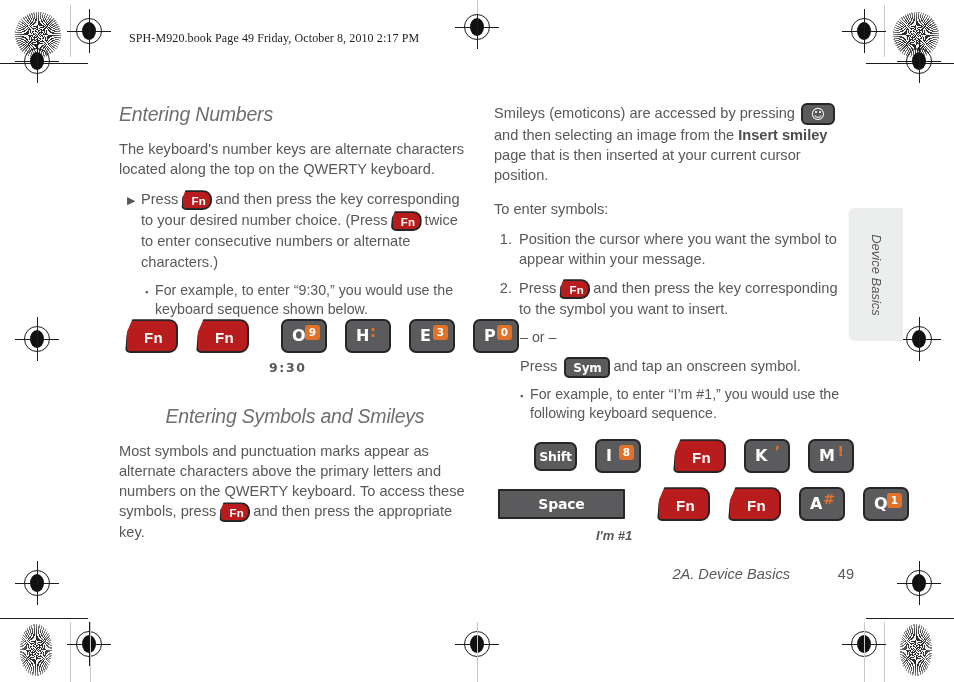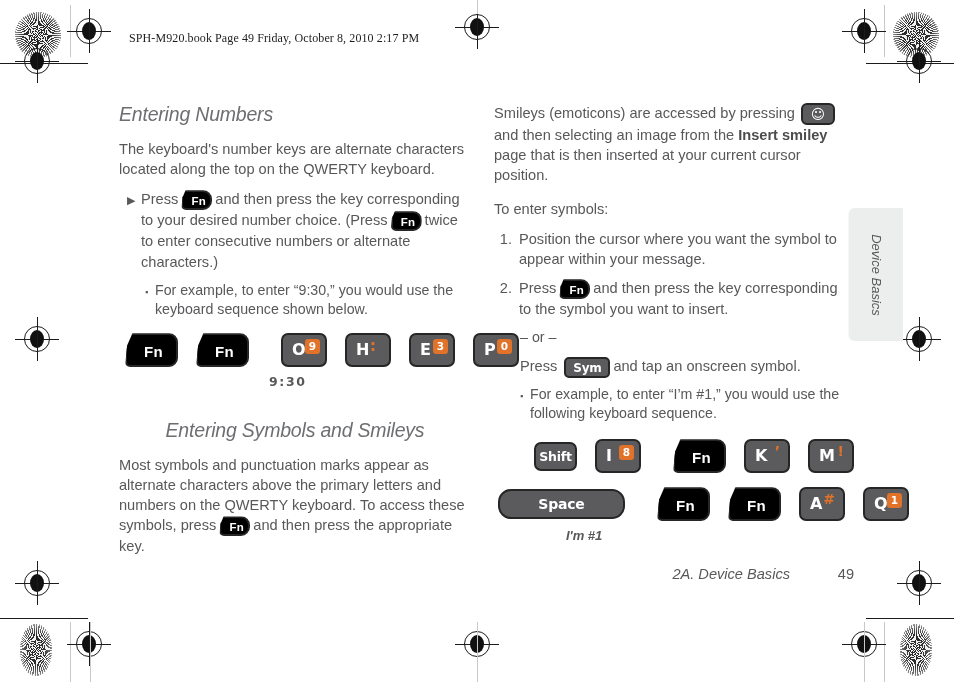--- a/index.html
+++ b/index.html
@@ -144,21 +144,21 @@
   
   .key {
     display: inline-block;
     vertical-align: middle;
     position: relative;
     box-sizing: border-box;
   }
 
   
   .key-fn {
-    background: #000000;
+    background: #b91c1c;
     border: 2px solid #262626;
     color: #ffffff;
     font-weight: bold;
     font-size: 11.5px;
     letter-spacing: .3px;
     text-align: center;
     border-radius: 4px 9px 9px 5px;
     clip-path: polygon(14% 0%, 100% 0%, 100% 100%, 0% 100%, 4% 36%);
   }
   .key-fn .glyph { position: relative; top: .5px; left: 2px; }
@@ -196,21 +196,21 @@
   }
   .key-smiley {
     width: 34px; height: 22px; line-height: 19px;
     font-size: 14px; margin: 0 2px; border-radius: 6px;
   }
   .key-shift {
     width: 43px; height: 29px; line-height: 26px; font-size: 12.5px;
   }
   .key-space {
     width: 127px; height: 30px; line-height: 27px; font-size: 14px;
-    border-radius: 13px;
+    border-radius: 1px;
   }
   .key-letter {
     width: 46px; height: 34px;
   }
   .key-letter .main {
     position: absolute;
     left: 9px; top: 50%;
     transform: translateY(-50%);
     font-family: "DejaVu Sans", sans-serif;
     font-weight: bold;
@@ -237,21 +237,20 @@
     font-family: "DejaVu Sans", sans-serif;
     font-weight: bold;
     font-size: 14px;
     line-height: 16px;
   }
   .key-letter .alt.colon { right: 13px; top: 3px; font-size: 15px; }
 
   
   .seq {
     position: relative;
-    margin-top: 14px;
     white-space: nowrap;
   }
   .seq .gap { display: inline-block; width: 18px; }
   .seq .gap-lg { display: inline-block; width: 32px; }
   .seq-caption {
     font-family: "DejaVu Sans", sans-serif;
     font-weight: bold;
     font-size: 12.5px;
     color: #58585a;
     letter-spacing: 1.6px;
@@ -433,21 +432,21 @@
       <span class="marker">▪</span>
       <span class="txt">For example, to enter “I’m #1,” you would use the following keyboard sequence.</span>
     </div>
 
     <div class="seq" style="margin-left:40px; margin-top:16px;">
       <span class="key key-dark key-shift"><span class="key-label">Shift</span></span><span class="gap"></span><span class="key key-dark key-letter"><span class="main">I</span><span class="badge">8</span></span><span class="gap-lg"></span><span class="key key-fn fn-big"><span class="glyph">Fn</span></span><span class="gap"></span><span class="key key-dark key-letter"><span class="main">K</span><span class="alt">’</span></span><span class="gap"></span><span class="key key-dark key-letter"><span class="main">M</span><span class="alt">!</span></span>
     </div>
 
     <div class="seq" style="margin-left:4px; margin-top:14px;">
       <span class="key key-dark key-space"><span class="key-label">Space</span></span><span class="gap-lg"></span><span class="key key-fn fn-big"><span class="glyph">Fn</span></span><span class="gap"></span><span class="key key-fn fn-big"><span class="glyph">Fn</span></span><span class="gap"></span><span class="key key-dark key-letter"><span class="main">A</span><span class="alt">#</span></span><span class="gap"></span><span class="key key-dark key-letter"><span class="main">Q</span><span class="badge">1</span></span>
-      <div class="seq-caption italic" style="margin-left:68px;">I'm #1</div>
+      <div class="seq-caption italic" style="margin-left:98px;">I'm #1</div>
     </div>
   </div>
 
   <div class="thumb-tab">
     <span class="tab-text">Device Basics</span>
   </div>
 
   <div class="footer">
     <span>2A. Device Basics</span><span class="folio">49</span>
   </div>

